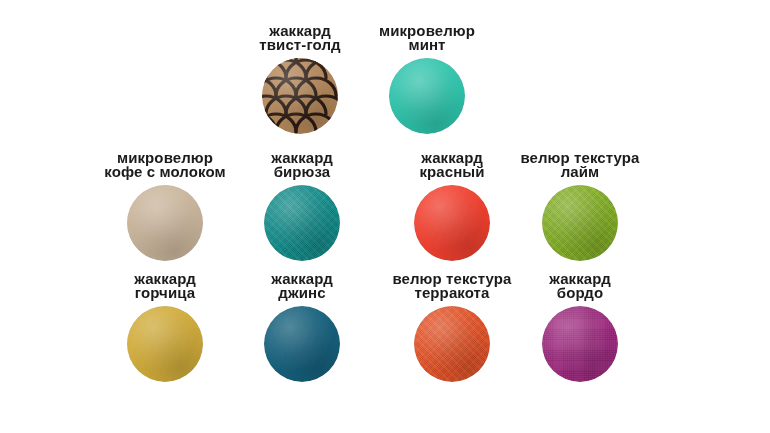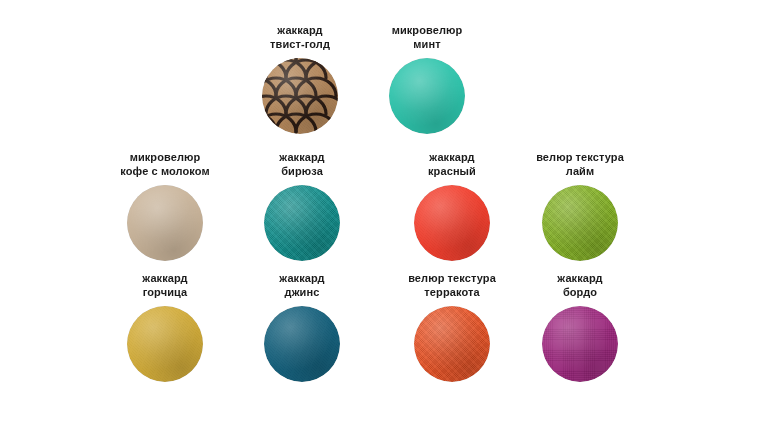--- a/index.html
+++ b/index.html
@@ -22,21 +22,21 @@
     background: #ffffff;
   }
 
   
   .swatch {
     position: absolute;
     width: 150px;
     text-align: center;
   }
   .swatch-label {
-    font-size: 11px;
+    font-size: 15px;
     font-weight: 700;
     line-height: 13.5px;
     color: #1b1b1b;
     letter-spacing: 0.1px;
     white-space: pre-line;
     margin: 0 0 7px 0;
   }
   .swatch-disc-wrap {
     display: flex;
     justify-content: center;

